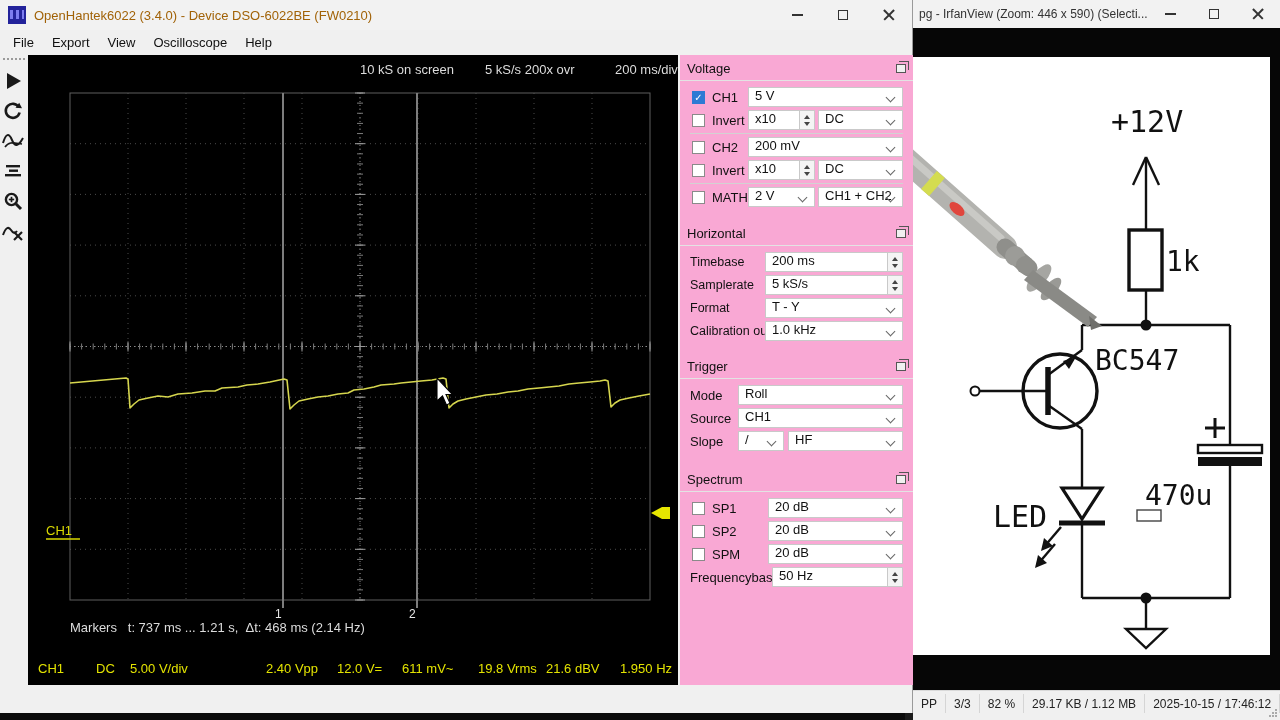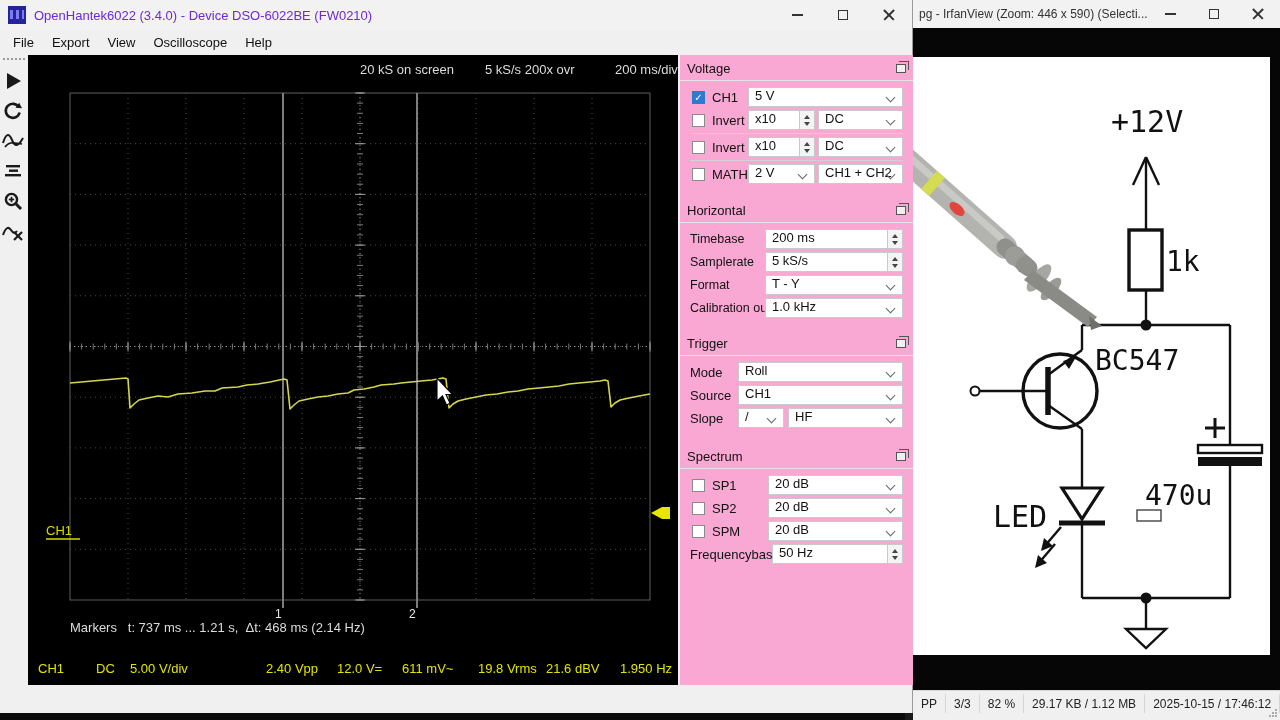--- a/index.html
+++ b/index.html
@@ -7,21 +7,21 @@
               font-family:"Liberation Sans", sans-serif; }
   .screen { position:relative; width:1280px; height:720px; background:#1a1a1a; }
 
   
   .hantek { position:absolute; left:0; top:0; width:913px; height:713px;
             background:#f0f0f0; border-right:1px solid #9a9a9a; }
   .titlebar { height:30px; display:flex; align-items:center; background:#f2f2f2; }
   .app-icon { width:18px; height:18px; margin:0 8px 0 8px; background:#23239b; position:relative; }
   .app-icon::after { content:""; position:absolute; left:2px; right:2px; top:4px; height:9px;
        background:repeating-linear-gradient(90deg,#7d7df0 0 3px,#23239b 3px 6px); }
-  .title-text { font-size:13px; color:#6d28d9; }
+  .title-text { font-size:13px; color:#a16207; }
   .tb-controls { margin-left:auto; display:flex; height:30px; }
   .tb-btn { width:46px; height:30px; display:flex; align-items:center; justify-content:center; }
   .g-min { width:11px; height:2px; background:#333; }
   .g-max { width:10px; height:10px; border:1.5px solid #333; }
   .g-x { position:relative; width:12px; height:12px; }
   .g-x::before,.g-x::after { content:""; position:absolute; left:-1px; top:5px; width:14px; height:1.6px; background:#333; }
   .g-x::before { transform:rotate(45deg);} .g-x::after { transform:rotate(-45deg);}
   .menubar { height:25px; display:flex; align-items:center; background:#f0f0f0; padding-left:4px; }
   .menu-item { font-size:13px; color:#111; padding:3px 9px; }
 
@@ -155,21 +155,21 @@
       <div class="tool">
         <svg width="22" height="20" viewBox="0 0 22 20">
           <path d="M1,14 Q5,3 9,9 Q12,14 15,10" fill="none" stroke="#1a1a1a" stroke-width="2"></path>
           <line x1="12" y1="11" x2="20" y2="19" stroke="#1a1a1a" stroke-width="2.2"></line>
           <line x1="20" y1="11" x2="12" y2="19" stroke="#1a1a1a" stroke-width="2.2"></line>
         </svg>
       </div>
     </div>
 
     <div class="scope">
-      <span class="scope-info" style="left:332px">20 kS on screen</span>
+      <span class="scope-info" style="left:332px">10 kS on screen</span>
       <span class="scope-info" style="left:457px">5 kS/s 200x ovr</span>
       <span class="scope-info" style="left:587px">200 ms/div</span>
       <svg id="scopesvg" width="650" height="630">
           <line x1="100" y1="38" x2="100" y2="545" stroke="#4b4b4b" stroke-width="1" stroke-dasharray="1 4"></line>
           <line x1="42" y1="88.7" x2="622" y2="88.7" stroke="#4b4b4b" stroke-width="1" stroke-dasharray="1 4"></line>
           <line x1="158" y1="38" x2="158" y2="545" stroke="#4b4b4b" stroke-width="1" stroke-dasharray="1 4"></line>
           <line x1="42" y1="139.4" x2="622" y2="139.4" stroke="#4b4b4b" stroke-width="1" stroke-dasharray="1 4"></line>
           <line x1="216" y1="38" x2="216" y2="545" stroke="#4b4b4b" stroke-width="1" stroke-dasharray="1 4"></line>
           <line x1="42" y1="190.10000000000002" x2="622" y2="190.10000000000002" stroke="#4b4b4b" stroke-width="1" stroke-dasharray="1 4"></line>
           <line x1="274" y1="38" x2="274" y2="545" stroke="#4b4b4b" stroke-width="1" stroke-dasharray="1 4"></line>
@@ -360,20 +360,27 @@
                   <i class="tri-dn"></i>
                 </span>
               </div>
             <div class="field grow chev">
                 <span>DC</span>
               </div>
           </div>
           <div class="vsep"></div>
           <div class="prow">
             <span class="cb"></span>
+            <span class="plabel lblw36">CH2</span>
+            <div class="field grow chev">
+                <span>200 mV</span>
+              </div>
+          </div>
+          <div class="prow">
+            <span class="cb"></span>
             <span class="plabel lblw36">Invert</span>
             <div class="field w67 spin mr3">
                 <span>x10</span>
               <span class="spin-btns">
                   <i class="tri-up"></i>
                   <i class="tri-dn"></i>
                 </span>
               </div>
             <div class="field grow chev">
                 <span>DC</span>

